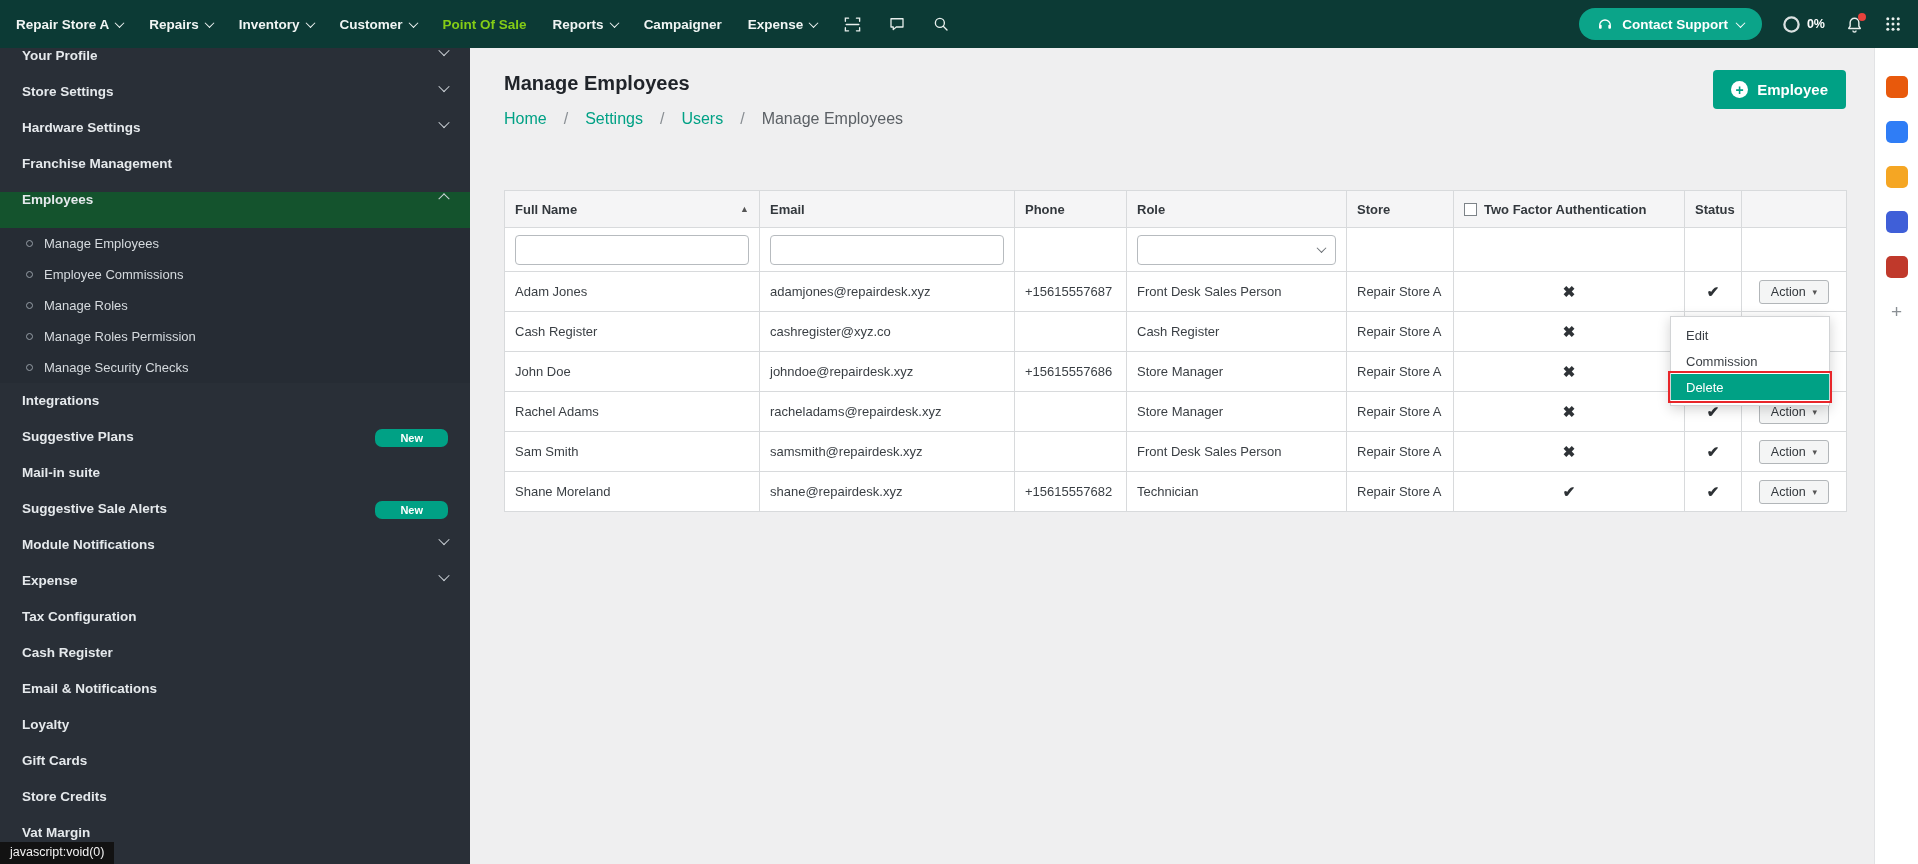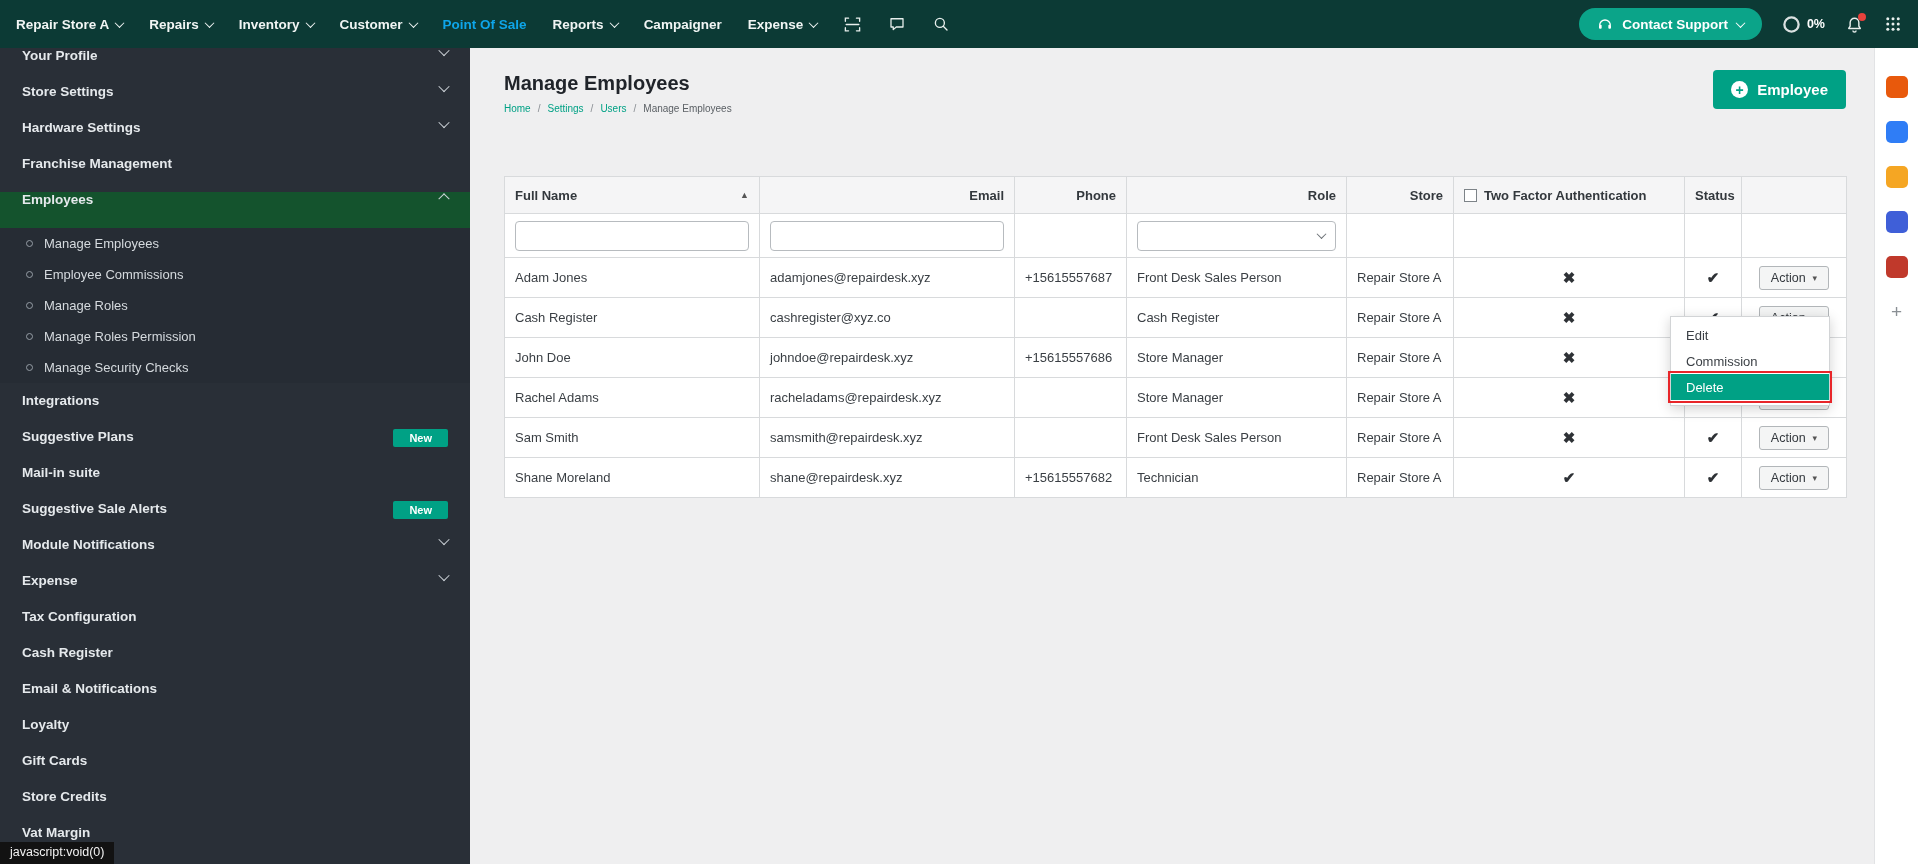--- a/index.html
+++ b/index.html
@@ -12,21 +12,21 @@
   }
 
   
   .topbar{
     position:absolute; left:0; top:0; width:1918px; height:48px;
     background:#0c3a35; display:flex; align-items:center;
     padding:0 16px; gap:26px; z-index:40;
   }
   .nav-item{ display:flex; align-items:center; gap:7px; color:#f1f5f4;
     font-size:13.5px; font-weight:600; cursor:pointer; white-space:nowrap;}
-  .nav-item.active{ color:#0ea5e9; }
+  .nav-item.active{ color:#84cc16; }
   .chev{ display:inline-block; width:7px; height:7px;
     border-right:1.7px solid currentColor; border-bottom:1.7px solid currentColor; }
   .chev.down{ transform:rotate(45deg) translate(-1px,-1px); }
   .chev.up{ transform:rotate(-135deg) translate(-2px,-2px); }
   .topbar .iconbtn{ display:flex; align-items:center; justify-content:center; cursor:pointer; }
   .topbar-right{ margin-left:auto; display:flex; align-items:center; gap:20px; }
   .support-pill{
     display:flex; align-items:center; gap:9px;
     background:#0ba489; color:#fff; font-size:13.5px; font-weight:700;
     padding:8px 18px; border-radius:18px; cursor:pointer; white-space:nowrap;
@@ -50,53 +50,53 @@
   .sb-sub{ background:#262c34; }
   .sb-sub-item{
     height:31px; display:flex; align-items:center; padding:0 22px 0 26px;
     color:#d5dade; font-size:13px; font-weight:400; cursor:pointer; white-space:nowrap;
   }
   .bullet{ width:7px; height:7px; border:1.5px solid #959da5; border-radius:50%;
     margin-right:11px; flex:0 0 auto; }
   .sb-group2{ margin-top:10px; }
   .badge{
     margin-left:auto; background:#00a185; color:#fff; font-size:11px;
-    font-weight:700; padding:2px 16px; border-radius:2px; line-height:14px;
+    font-weight:700; padding:2px 25px; border-radius:7px; line-height:14px;
   }
 
   
   .main{
     position:absolute; left:470px; top:48px; width:1404px; height:816px;
     background:#efeff0; padding:24px 28px 0 34px; overflow:hidden;
   }
   .page-header{ display:flex; justify-content:space-between; align-items:flex-start; }
   .page-title{ font-size:20px; font-weight:700; color:#20242a; }
-  .breadcrumb{ margin-top:8px; font-size:10px; color:#8a8f94;
-    display:flex; gap:7px; align-items:center; }
+  .breadcrumb{ margin-top:15px; font-size:16px; color:#8a8f94;
+    display:flex; gap:17px; align-items:center; }
   .breadcrumb a{ color:#00a185; text-decoration:none; cursor:pointer; }
   .breadcrumb .current{ color:#5b6065; }
   .add-btn{
     display:flex; align-items:center; gap:9px; background:#00a185; color:#fff;
     font-size:15px; font-weight:700; padding:11px 18px; border-radius:4px;
     cursor:pointer; margin-top:-2px;
   }
   .plus-circle{
     width:17px; height:17px; border-radius:50%; background:#fff; color:#00a185;
     font-size:14px; font-weight:700; display:flex; align-items:center;
     justify-content:center; line-height:1;
   }
 
   
   table.emp{
     margin-top:62px; border-collapse:collapse; table-layout:fixed;
     width:1342px; background:#fff;
   }
   .emp th, .emp td{ border:1px solid #d8dadc; padding:0 10px; font-size:13px; color:#3a3f44; }
   .emp thead th{
-    background:#f5f5f6; font-weight:700; text-align:right; height:37px; color:#33383d;
+    background:#f5f5f6; font-weight:700; text-align:left; height:37px; color:#33383d;
   }
   .th-flex{ display:flex; align-items:center; }
   .sort-icon{ margin-left:auto; font-size:9px; color:#555; }
   .cb{ width:13px; height:13px; border:1.5px solid #7d8388; background:#fff;
     display:inline-block; margin-right:7px; flex:0 0 auto; }
   .filter-row td{ height:44px; background:#fff; }
   .filter-input{
     width:100%; height:30px; border:1px solid #b7bbbf; border-radius:4px;
     padding:0 8px; font-size:13px; font-family:"Liberation Sans",sans-serif; outline:none; background:#fff;
   }

